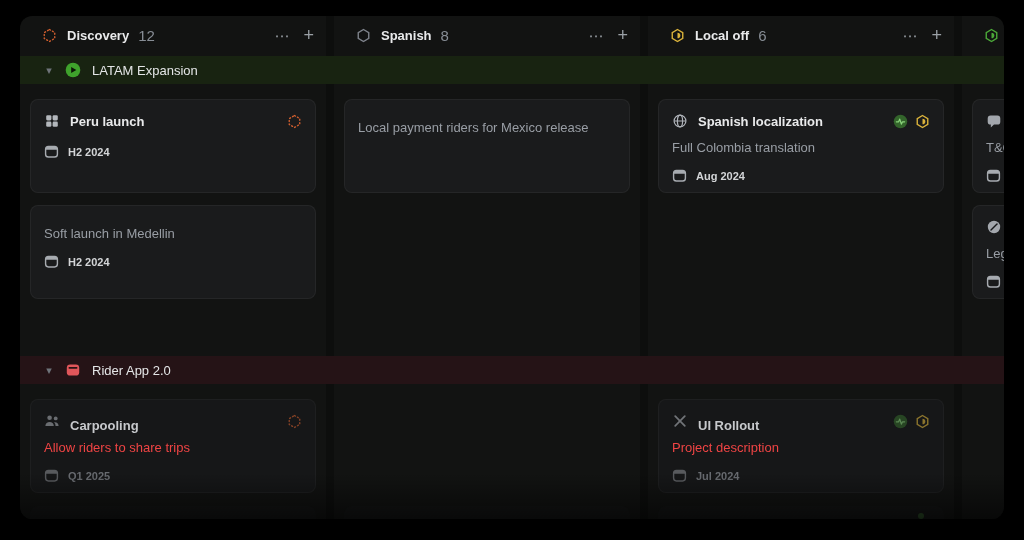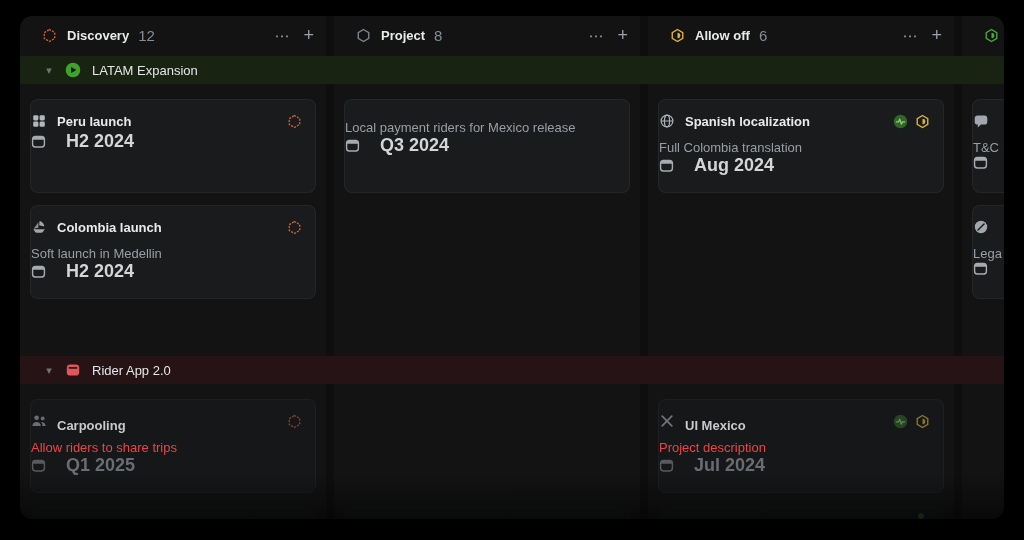--- a/index.html
+++ b/index.html
@@ -13,29 +13,29 @@
   .hdr-actions{margin-left:auto;display:flex;align-items:center;gap:13px;}
   .more-btn{color:#9AA0A6;font-size:15px;line-height:1;cursor:pointer;letter-spacing:1px;}
   .add-btn{color:#9AA0A6;font-size:18px;font-weight:300;line-height:1;cursor:pointer;}
   .lane{position:absolute;left:0;width:984px;height:28px;display:flex;align-items:center;
     padding-left:24px;box-sizing:border-box;gap:11px;}
   .lane.latam{top:40px;background:#182311;}
   .lane.rider{top:340px;background:#251316;}
   .lane-caret{color:#6E7379;font-size:11px;width:10px;text-align:center;cursor:pointer;}
   .lane-label{font-size:13px;font-weight:400;color:#E4E6E7;}
   .card{position:absolute;width:286px;height:94px;background:#1A1B1C;border:1px solid rgba(255,255,255,0.05);
-    border-radius:8px;box-sizing:border-box;padding:11px 13px 0 0;cursor:pointer;}
+    border-radius:8px;box-sizing:border-box;padding:11px 13px 0 13px;cursor:pointer;}
   .card.dim{background:#161718;border-color:rgba(255,255,255,0.035);}
   .chead{display:flex;align-items:center;gap:10px;height:20px;}
   .ctitle{font-size:13px;font-weight:700;color:#E9EAEB;white-space:nowrap;}
   .dim .ctitle{color:#C7C9CC;margin-top:8px;}
   .badges{margin-left:auto;display:flex;align-items:center;gap:7px;}
   .cdesc{margin-top:9px;font-size:13px;color:#999EA5;white-space:nowrap;overflow:hidden;}
   .dim .cdesc{color:#ef4444;}
-  .cdate{display:flex;align-items:center;gap:20px;font-size:18px;font-weight:700;color:#D3D5D7;}
+  .cdate{margin-top:13px;display:flex;align-items:center;gap:9px;font-size:11px;font-weight:700;color:#D3D5D7;}
   .dim .cdate{color:#696C71;}
   .dim .ic{opacity:.6;}
   .ic{display:inline-flex;flex:none;}
   .faint-top{position:absolute;top:490px;width:286px;height:20px;background:#161717;
     border-radius:8px 8px 0 0;opacity:.55;}
   .faint-dot{position:absolute;width:6px;height:6px;border-radius:50%;background:#3E7A34;opacity:.5;}
   .bottom-fade{position:absolute;left:0;bottom:0;width:984px;height:46px;pointer-events:none;
     background:linear-gradient(180deg,rgba(0,0,0,0) 0%,rgba(0,0,0,0.55) 100%);}
 </style>
 </head>
@@ -61,36 +61,36 @@
       <span class="add-btn">+</span>
     </span>
   </div>
 
   <div class="col-header" style="left:336px;width:272px">
     <span class="ic">
       <svg width="15" height="15" viewBox="0 0 16 16">
           <polygon points="8,1.6 13.6,4.9 13.6,11.1 8,14.4 2.4,11.1 2.4,4.9" fill="none" stroke-width="1.5" stroke="#7E838B"></polygon>
         </svg>
     </span>
-    <span class="col-label">Project</span>
+    <span class="col-label">Spanish</span>
     <span class="col-count">8</span>
     <span class="hdr-actions">
       <span class="more-btn">⋯</span>
       <span class="add-btn">+</span>
     </span>
   </div>
 
   <div class="col-header" style="left:650px;width:272px">
     <span class="ic">
       <svg width="15" height="15" viewBox="0 0 16 16">
           <polygon points="8,1.6 13.6,4.9 13.6,11.1 8,14.4 2.4,11.1 2.4,4.9" fill="none" stroke-width="1.5" stroke="#D9B23B"></polygon>
           <path d="M8 5a3 3 0 0 1 0 6z" fill="#D9B23B"></path>
         </svg>
     </span>
-    <span class="col-label">Allow off</span>
+    <span class="col-label">Local off</span>
     <span class="col-count">6</span>
     <span class="hdr-actions">
       <span class="more-btn">⋯</span>
       <span class="add-btn">+</span>
     </span>
   </div>
 
   <div class="col-header" style="left:964px">
     <span class="ic">
       <svg width="15" height="15" viewBox="0 0 16 16">
@@ -146,60 +146,34 @@
         <svg width="15" height="15" viewBox="0 0 16 16">
             <rect x="1.7" y="2.6" width="12.6" height="11.2" rx="3" fill="none" stroke="#A7ABB0" stroke-width="1.5"></rect>
             <path d="M1.7 6.2V5.6a3 3 0 0 1 3-3h6.6a3 3 0 0 1 3 3v.6z" fill="#A7ABB0"></path>
           </svg>
       </span>
       <span>H2 2024</span>
     </div>
   </div>
 
   <div class="card" style="left:10px;top:189px">
-    <div class="chead">
-      <span class="ic">
-        <svg width="16" height="16" viewBox="0 0 16 16" fill="#A3A7AD">
-            <path d="M8.6 2.1c2.7.7 4.4 2.7 4.7 5.4l-5.1-1.2z"></path>
-            <path d="M7.4 3.2v5.6l-4.7 1z" opacity=".85"></path>
-            <path d="M2.2 10.2h11.6l-2 2.9a1.6 1.6 0 0 1-1.3.7H5.5a1.6 1.6 0 0 1-1.3-.7z"></path>
-          </svg>
-      </span>
-      <span class="ctitle">Colombia launch</span>
-      <span class="badges">
-        <span class="ic">
-          <svg width="15" height="15" viewBox="0 0 16 16">
-              <polygon points="8,1.6 13.6,4.9 13.6,11.1 8,14.4 2.4,11.1 2.4,4.9" fill="none" stroke-width="1.5" stroke-linecap="round" stroke-dasharray="1.1 2.5" stroke="#CF5E2E"></polygon>
-            </svg>
-        </span>
-      </span>
-    </div>
     <div class="cdesc">Soft launch in Medellin</div>
     <div class="cdate">
       <span class="ic">
         <svg width="15" height="15" viewBox="0 0 16 16">
             <rect x="1.7" y="2.6" width="12.6" height="11.2" rx="3" fill="none" stroke="#A7ABB0" stroke-width="1.5"></rect>
             <path d="M1.7 6.2V5.6a3 3 0 0 1 3-3h6.6a3 3 0 0 1 3 3v.6z" fill="#A7ABB0"></path>
           </svg>
       </span>
       <span>H2 2024</span>
     </div>
   </div>
 
   <div class="card" style="left:324px;top:83px">
     <div class="cdesc">Local payment riders for Mexico release</div>
-    <div class="cdate">
-      <span class="ic">
-        <svg width="15" height="15" viewBox="0 0 16 16">
-            <rect x="1.7" y="2.6" width="12.6" height="11.2" rx="3" fill="none" stroke="#A7ABB0" stroke-width="1.5"></rect>
-            <path d="M1.7 6.2V5.6a3 3 0 0 1 3-3h6.6a3 3 0 0 1 3 3v.6z" fill="#A7ABB0"></path>
-          </svg>
-      </span>
-      <span>Q3 2024</span>
-    </div>
   </div>
 
   <div class="card" style="left:638px;top:83px">
     <div class="chead">
       <span class="ic">
         <svg width="16" height="16" viewBox="0 0 16 16" fill="none" stroke="#AEB2B8" stroke-width="1.2">
             <circle cx="8" cy="8" r="5.9"></circle>
             <ellipse cx="8" cy="8" rx="2.6" ry="5.9"></ellipse>
             <path d="M2.1 8h11.8"></path>
           </svg>
@@ -303,21 +277,21 @@
   </div>
 
   <div class="card dim" style="left:638px;top:383px">
     <div class="chead">
       <span class="ic">
         <svg width="16" height="16" viewBox="0 0 16 16" stroke="#AEB2B8" stroke-width="1.7" stroke-linecap="round">
             <path d="M3.2 3.2l9.6 9.6"></path>
             <path d="M12.8 3.2 3.2 12.8"></path>
           </svg>
       </span>
-      <span class="ctitle">UI Mexico</span>
+      <span class="ctitle">UI Rollout</span>
       <span class="badges">
         <span class="ic">
           <svg width="15" height="15" viewBox="0 0 16 16">
               <circle cx="8" cy="8" r="7.2" fill="#33652B"></circle>
               <polyline points="3.6,8.3 6,8.3 7.2,5.4 8.9,10.8 10.1,8.3 12.4,8.3" fill="none" stroke-width="1.3" stroke-linejoin="round" stroke-linecap="round" stroke="#8BD47C"></polyline>
             </svg>
         </span>
         <span class="ic">
           <svg width="15" height="15" viewBox="0 0 16 16">
               <polygon points="8,1.6 13.6,4.9 13.6,11.1 8,14.4 2.4,11.1 2.4,4.9" fill="none" stroke-width="1.5" stroke="#D9B23B"></polygon>

